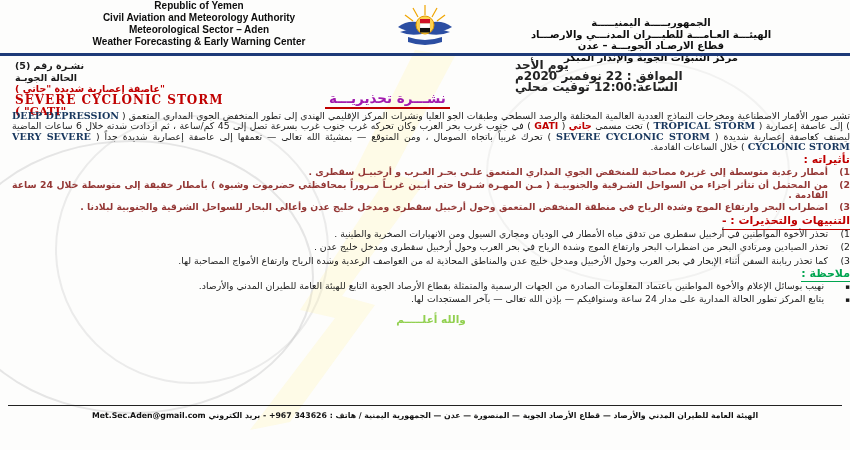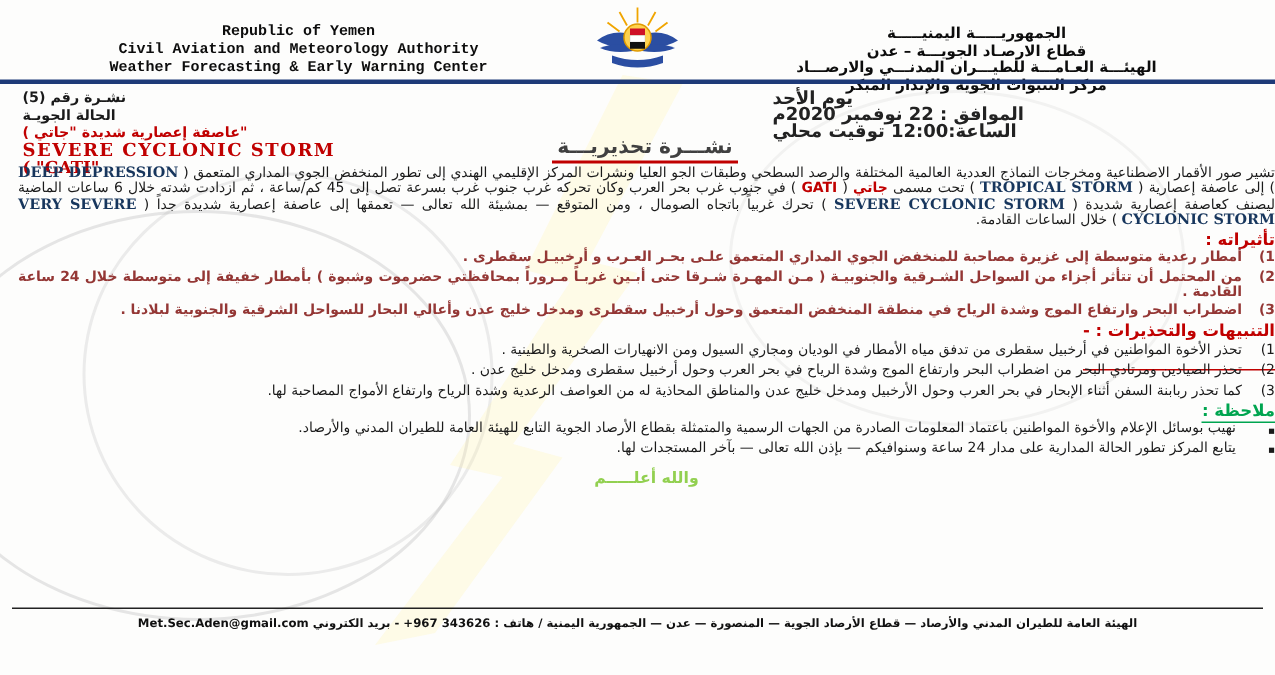--- a/index.html
+++ b/index.html
@@ -6,45 +6,45 @@
   body{width:850px;height:450px;position:relative;background:#fdfdfc;overflow:hidden;
        font-family:"DejaVu Sans",sans-serif;color:#1a1a1a;}
   .abs{position:absolute;}
   
   .wm-circle{position:absolute;border-radius:50%;pointer-events:none;}
   .wm-c1{left:-50px;top:140px;width:360px;height:270px;border:2px solid rgba(175,175,175,.30);}
   .wm-c2{left:55px;top:115px;width:270px;height:265px;border:2px solid rgba(185,185,185,.26);}
   .wm-c3{right:60px;top:60px;width:300px;height:220px;border:2px solid rgba(200,200,200,.20);}
   .wm-bolt{position:absolute;left:230px;top:50px;width:280px;height:380px;opacity:.45;pointer-events:none;}
   
-  .hdr-en{left:8px;top:16px;width:382px;text-align:center;font-family:Liberation Mono, monospace;
+  .hdr-en{left:8px;top:0;width:382px;text-align:center;font-family:Liberation Sans, sans-serif;
           font-weight:bold;font-size:10px;line-height:12px;color:#0d0d0d;}
   .hdr-ar{right:8px;top:17px;width:382px;text-align:center;direction:rtl;
           font-weight:bold;font-size:10px;line-height:11.5px;color:#0d0d0d;}
   .hdr-logo{left:396px;top:1px;width:58px;height:50px;}
   .hdr-rule{left:0;top:53px;width:850px;height:3px;background:#1e3a78;}
   
   .meta-left{left:15px;top:60px;width:320px;text-align:left;line-height:11.5px;}
   .meta-left .l1,.meta-left .l2{font-weight:bold;font-size:9.5px;direction:rtl;}
   .meta-left .l3{font-weight:bold;font-size:9.5px;color:#c00000;direction:ltr;}
   .meta-left .l4{font-family:"DejaVu Serif",serif;font-weight:bold;font-size:12px;color:#c00000;letter-spacing:1px;}
   .meta-left .l5{font-family:"DejaVu Serif",serif;font-weight:bold;font-size:11px;color:#c00000;}
   .meta-right{right:55px;top:60px;width:280px;text-align:left;direction:rtl;
               font-weight:bold;font-size:12px;line-height:11px;color:#222;}
-  .doc-title{left:325px;top:90px;width:210px;text-align:center;direction:rtl;
-             font-weight:bold;font-size:13.5px;color:#404040;}
+  .doc-title{left:325px;top:90px;width:210px;text-align:left;direction:rtl;
+             font-weight:bold;font-size:13.5px;color:#a21caf;}
   .doc-title span{border-bottom:2px solid #c00000;padding:0 4px 1px 4px;letter-spacing:1px;}
   
   .doc-body{left:12px;right:0;top:111px;direction:rtl;text-align:justify;
             font-size:9.3px;line-height:10.3px;}
   .seg-plain{color:#1a1a1a;}
   .seg-navy{color:#17365d;font-weight:bold;font-family:"DejaVu Serif",serif;font-size:9.6px;}
   .seg-red{color:#c00000;font-weight:bold;}
   .sec-head{font-weight:bold;font-size:11px;color:#c00000;margin-top:3px;}
-  .sec-head.ul span{border-bottom:1.5px solid #c00000;padding-bottom:19px;}
+  .sec-head.ul span{border-bottom:1.5px solid #c00000;padding-bottom:2px;}
   .sec-head.green{color:#00a550;}
   .sec-head.green span{border-bottom:1.5px solid #00a550;padding-bottom:1px;}
   .li{display:flex;margin-top:1px;}
   .li .num{flex:0 0 22px;text-align:right;}
   .li .txt{flex:1;text-align:justify;}
   .effects-list .li{color:#943735;font-weight:bold;margin-top:2px;}
   .warn-list .li{color:#1a1a1a;margin-top:3px;}
   .note-list .li{color:#1a1a1a;margin-top:2px;}
   .note-list .num{flex:0 0 26px;font-size:7px;padding-top:1px;}
   .closing{text-align:center;direction:rtl;font-weight:bold;font-size:10.5px;color:#92d050;margin-top:8px;letter-spacing:2px;}
@@ -59,20 +59,21 @@
 <div class="wm-circle wm-c1"></div>
 <div class="wm-circle wm-c2"></div>
 <div class="wm-circle wm-c3"></div>
 <svg class="wm-bolt" viewBox="0 0 280 380">
   <path d="M185 0 L120 130 L150 138 L70 260 L105 268 L20 380 L60 372 L145 255 L112 246 L195 132 L162 124 L225 6 Z" fill="#fff3a8" opacity="0.55"></path>
 </svg>
 
 <div class="abs hdr-en">
   <div>Republic of Yemen</div>
   <div>Civil Aviation and Meteorology Authority</div>
+  <div>Meteorological Sector – Aden</div>
   <div>Weather Forecasting &amp; Early Warning Center</div>
 </div>
 
 <svg class="abs hdr-logo" viewBox="0 0 58 50">
 
   <g stroke="#f0a500" stroke-width="1.2">
     <line x1="29" y1="14" x2="29" y2="4"></line>
       <line x1="22" y1="16" x2="17" y2="7"></line>
     <line x1="36" y1="16" x2="41" y2="7"></line>
       <line x1="17" y1="20" x2="9" y2="14"></line>
@@ -92,22 +93,22 @@
     <rect x="24" y="18" width="10" height="4.5" fill="#ce1126"></rect>
     <rect x="24" y="22.5" width="10" height="4.5" fill="#ffffff" stroke="#bbb" stroke-width="0.3"></rect>
     <rect x="24" y="27" width="10" height="4.5" fill="#111111"></rect>
   </g>
 
   <path d="M12 36 Q29 42 46 36 L46 41 Q29 47 12 41 Z" fill="#2b4ea2"></path>
 </svg>
 
 <div class="abs hdr-ar">
   <div>الجمهوريـــــة اليمنيـــــة</div>
+  <div>الهيئـــة العـامـــة للطيـــران المدنـــي والارصـــاد</div>
   <div>قطاع الارصـاد الجويـــة – عدن</div>
-  <div>الهيئـــة العـامـــة للطيـــران المدنـــي والارصـــاد</div>
   <div>مركز التنبؤات الجوية والإنذار المبكر</div>
 </div>
 
 <div class="abs hdr-rule"></div>
 
 <div class="abs meta-left">
   <div class="l1">نشـرة رقم (5)</div>
   <div class="l2">الحالة الجويـة</div>
   <div class="l3">( عاصفة إعصارية شديدة "جاتي"</div>
   <div class="l4">SEVERE CYCLONIC STORM</div>

